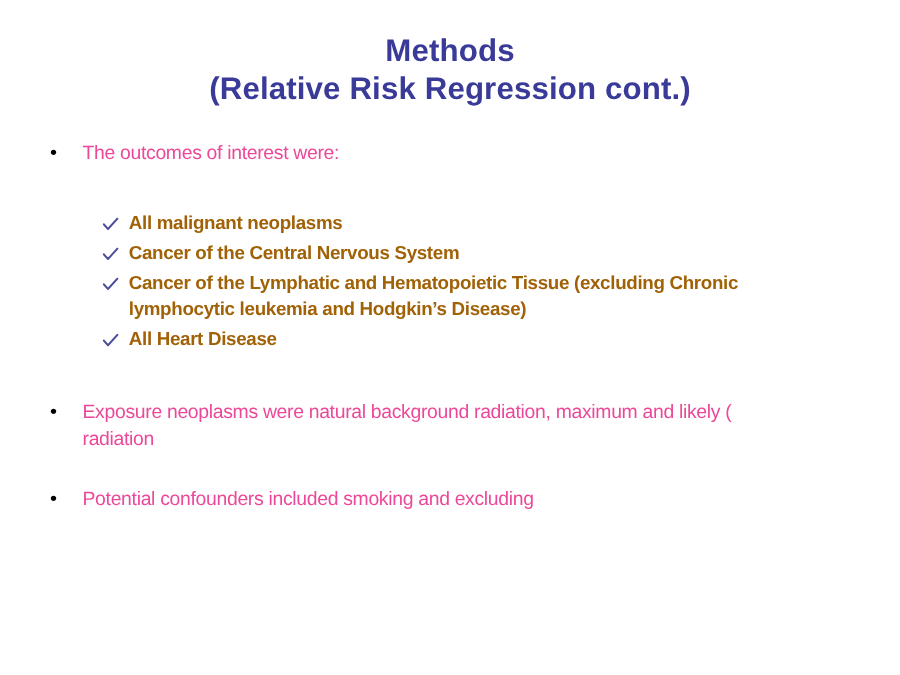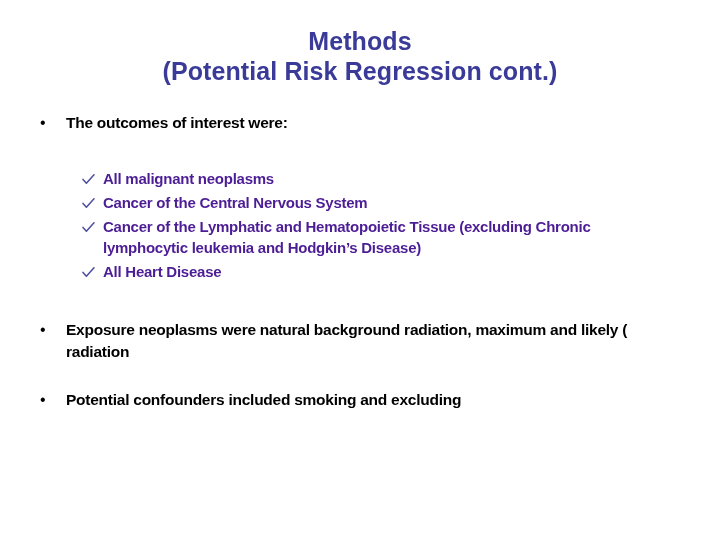--- a/index.html
+++ b/index.html
@@ -52,23 +52,23 @@
   }
   .lvl1 .marker {
     flex: 0 0 auto;
     width: 26px;
     color: #000000;
     font-size: 16px;
     line-height: 22px;
     text-align: left;
   }
   .lvl1 .text {
-    color: #000000;
+    color: #ec4899;
     font-size: 15.5px;
-    font-weight: bold;
+    font-weight: normal;
     line-height: 22px;
     letter-spacing: -0.25px;
     max-width: 575px;
   }
 
   
   .gap-lg { height: 34px; }
   .gap-md { height: 26px; }
 
   
@@ -84,36 +84,36 @@
   }
   .lvl2 .check {
     flex: 0 0 auto;
     width: 21px;
     color: #4d4d9e;
     font-size: 14px;
     line-height: 21px;
   }
   .lvl2 .check svg { display: block; margin-top: 6px; }
   .lvl2 .text {
-    color: #4c1d95;
+    color: #a16207;
     font-size: 15px;
     font-weight: bold;
     line-height: 21px;
     letter-spacing: -0.25px;
     max-width: 560px;
   }
 </style>
 </head>
 <body>
 
 <div id="slide">
 
   <div class="title-block">
     <div class="title-line">Methods</div>
-    <div class="title-line">(Potential Risk Regression cont.)</div>
+    <div class="title-line">(Relative Risk Regression cont.)</div>
   </div>
 
   <div class="body-block">
 
     <div class="lvl1">
       <span class="marker">•</span>
       <span class="text">The outcomes of interest were:</span>
     </div>
 
     <div class="gap-lg"></div>

